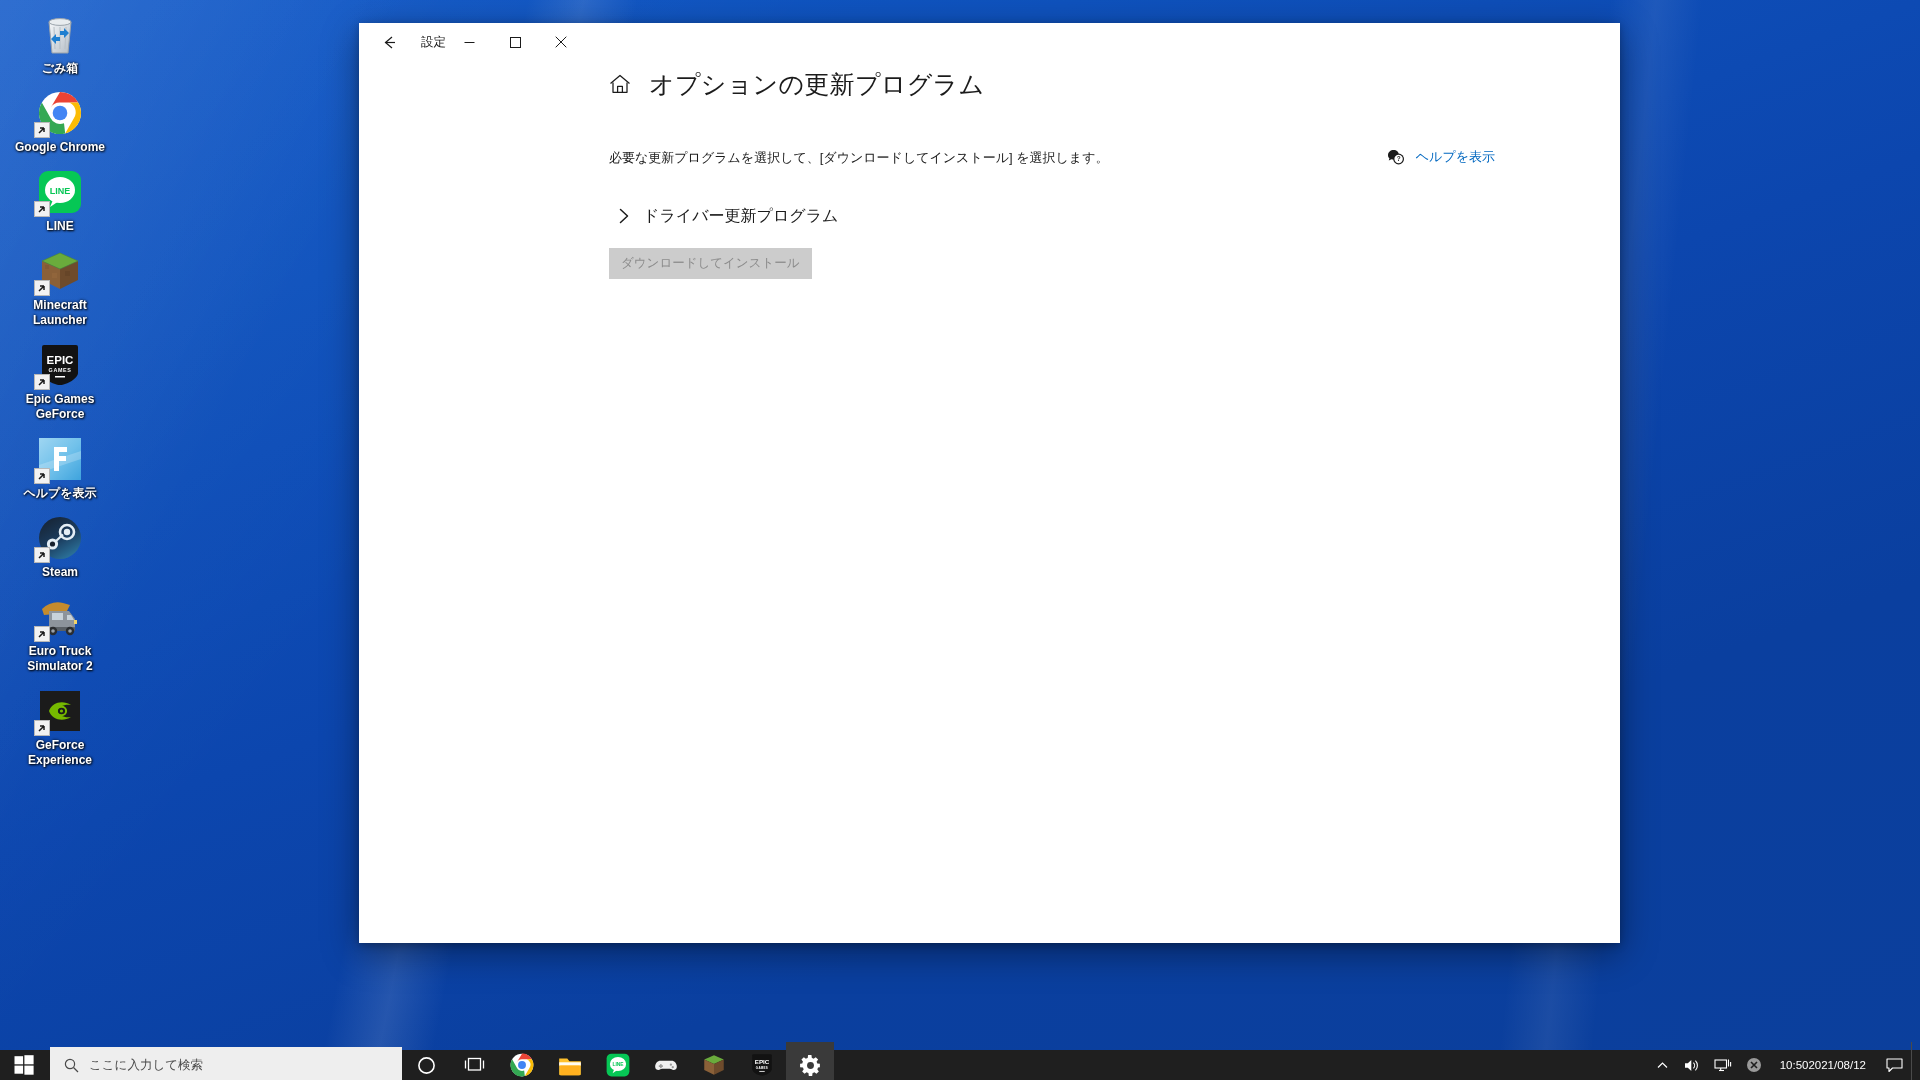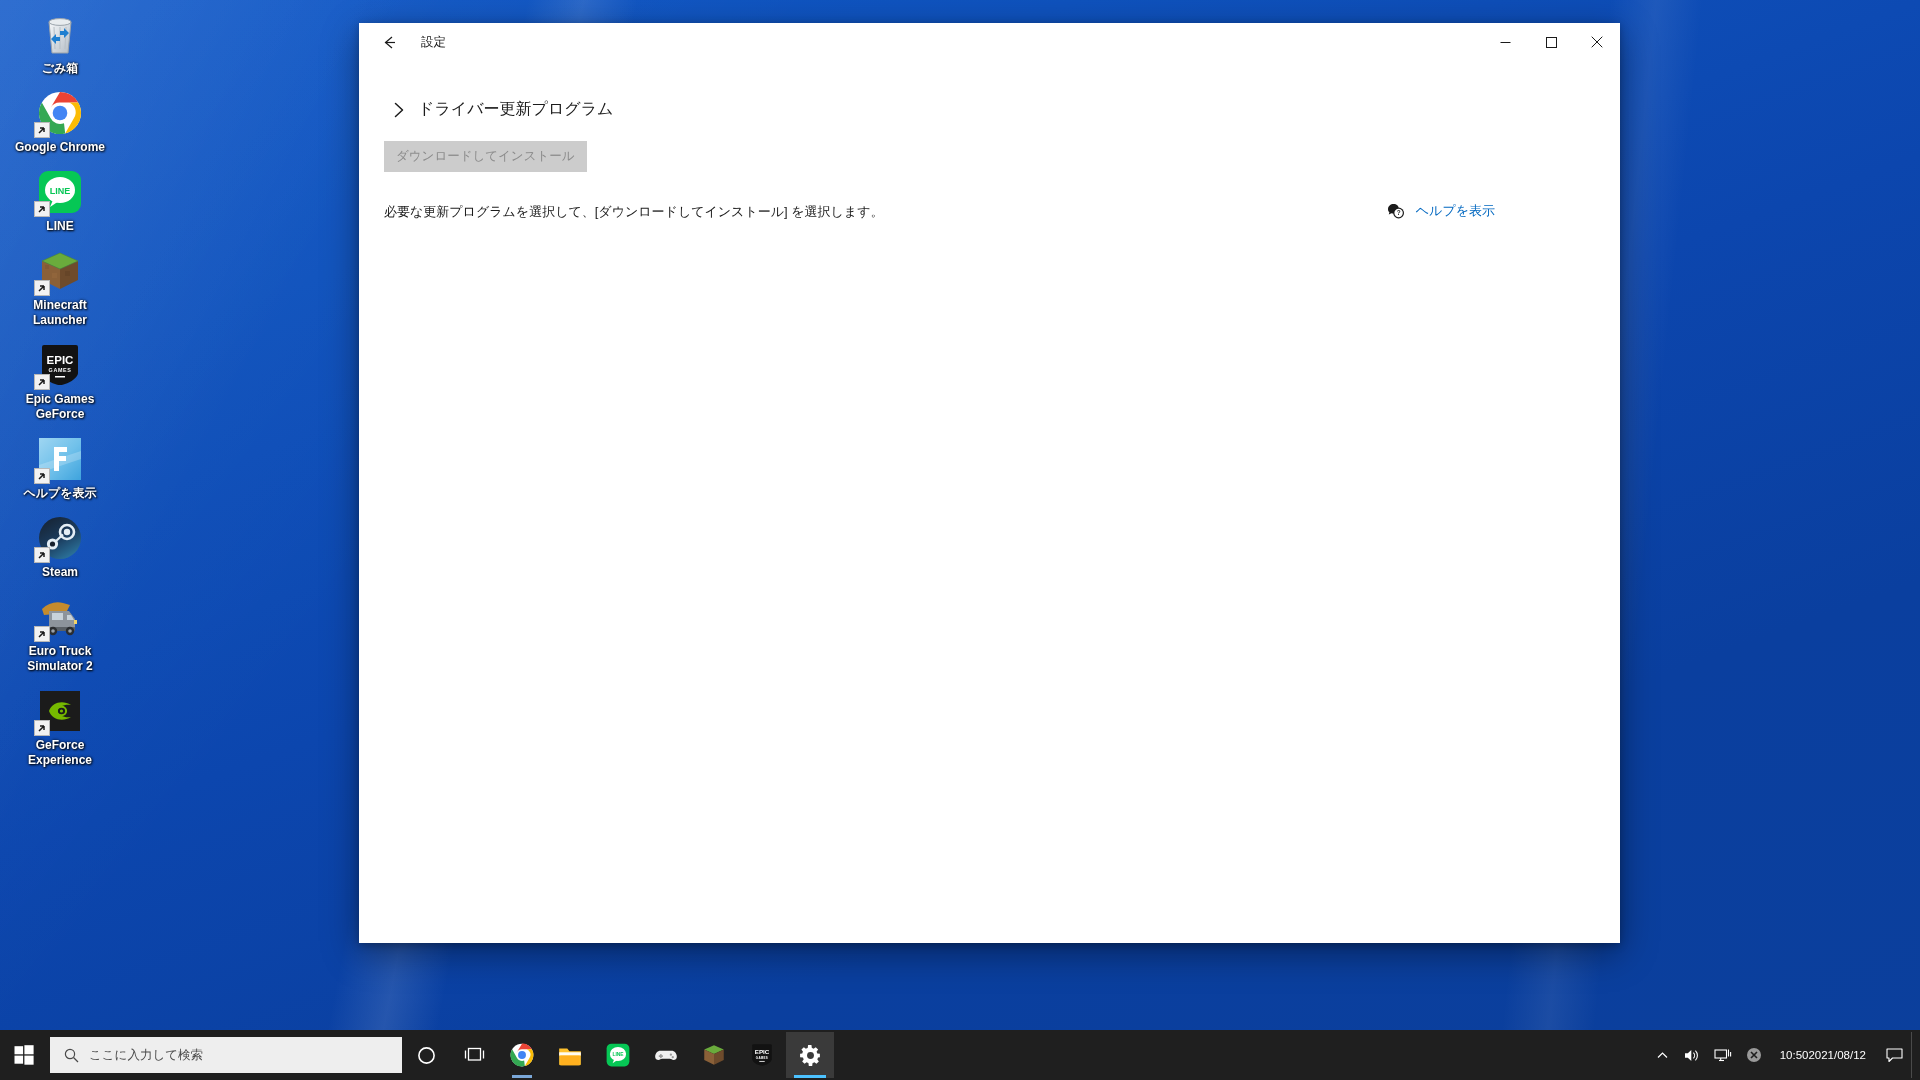--- a/index.html
+++ b/index.html
@@ -88,21 +88,21 @@
   #settings-window {
     position: absolute;
     left: 359px;
     top: 23px;
     width: 1261px;
     height: 920px;
     background: #ffffff;
     box-shadow: 0 10px 34px rgba(0,0,0,0.40), 0 2px 8px rgba(0,0,0,0.26);
     z-index: 5;
     display: flex;
-    flex-direction: column;
+    flex-direction: row;
   }
   #titlebar {
     height: 38px;
     display: flex;
     align-items: center;
     flex: none;
     background: #ffffff;
   }
   #back-button {
     width: 44px;
@@ -197,21 +197,21 @@
     text-align: center;
     cursor: default;
   }
 
   
   #taskbar {
     position: absolute;
     left: 0;
     bottom: 0;
     width: 1920px;
-    height: 50px;
+    height: 30px;
     background: #1f1f1f;
     display: flex;
     align-items: center;
     z-index: 20;
   }
   #start-button {
     width: 48px;
     height: 46px;
     display: flex;
     align-items: center;
@@ -519,44 +519,52 @@
       </div>
       <div class="win-btn" id="close-btn">
         <svg width="12" height="12" viewBox="0 0 12 12" stroke="#1b1b1b">
             <path d="M0.7 0.7 L11.3 11.3 M11.3 0.7 L0.7 11.3" stroke-width="1" fill="none"></path>
           </svg>
       </div>
     </div>
 
     <div id="page-body">
 
-
-      <div id="driver-section">
-        <div id="driver-row">
-          <svg id="chevron-icon" width="14" height="16" viewBox="0 0 14 16">
-            <path d="M3.5 1.5 L10.5 8 L3.5 14.5" stroke="#1b1b1b" stroke-width="1.5" fill="none" stroke-linecap="round" stroke-linejoin="round"></path>
-          </svg>
-          <span id="driver-label">ドライバー更新プログラム</span>
-        </div>
-        <button id="download-install-button" disabled="">ダウンロードしてインストール</button>
+      <div id="page-header">
+        <svg id="home-icon" width="22" height="22" viewBox="0 0 22 22">
+          <path d="M1.5 10.5 L11 2.4 L20.5 10.5" stroke="#1b1b1b" stroke-width="1.25" fill="none" stroke-linejoin="round"></path>
+          <path d="M4 9.4 V19.3 H18 V9.4" stroke="#1b1b1b" stroke-width="1.25" fill="none" stroke-linejoin="round"></path>
+          <path d="M8.6 19.3 V13.4 H13.4 V19.3" stroke="#1b1b1b" stroke-width="1.25" fill="none" stroke-linejoin="round"></path>
+        </svg>
+        <h1 id="page-title">オプションの更新プログラム</h1>
       </div>
 
       <div id="desc-row">
         <div id="desc-text">必要な更新プログラムを選択して、[ダウンロードしてインストール] を選択します。</div>
         <div id="help-area">
           <svg id="help-icon" width="18" height="18" viewBox="0 0 18 18">
             <path d="M1 7.2 C1 4 3.6 2 6.6 2 C9.6 2 11.8 4 11.8 6.8 C11.8 9.6 9.6 11.6 6.6 11.6 C5.8 11.6 5.1 11.5 4.5 11.3 L1.8 12.5 L2.4 10.3 C1.5 9.5 1 8.4 1 7.2 Z" fill="#1b1b1b"></path>
             <circle cx="11.6" cy="11" r="5.4" fill="#1b1b1b"></circle>
             <circle cx="11.6" cy="11" r="4.2" fill="#ffffff"></circle>
             <text x="11.6" y="13.4" font-family="Liberation Sans, sans-serif" font-size="6.4" font-weight="bold" fill="#1b1b1b" text-anchor="middle">?</text>
           </svg>
           <a id="help-link" href="#">ヘルプを表示</a>
         </div>
       </div>
 
+      <div id="driver-section">
+        <div id="driver-row">
+          <svg id="chevron-icon" width="14" height="16" viewBox="0 0 14 16">
+            <path d="M3.5 1.5 L10.5 8 L3.5 14.5" stroke="#1b1b1b" stroke-width="1.5" fill="none" stroke-linecap="round" stroke-linejoin="round"></path>
+          </svg>
+          <span id="driver-label">ドライバー更新プログラム</span>
+        </div>
+        <button id="download-install-button" disabled="">ダウンロードしてインストール</button>
+      </div>
+
     </div>
   </div>
 
   <div id="taskbar">
 
     <div id="start-button">
       <svg width="20" height="20" viewBox="0 0 20 20">
         <rect x="0.5" y="1.2" width="8.6" height="8.1" fill="#ffffff"></rect>
         <rect x="10.4" y="0.2" width="9.2" height="9.1" fill="#ffffff"></rect>
         <rect x="0.5" y="10.6" width="8.6" height="8.1" fill="#ffffff"></rect>

